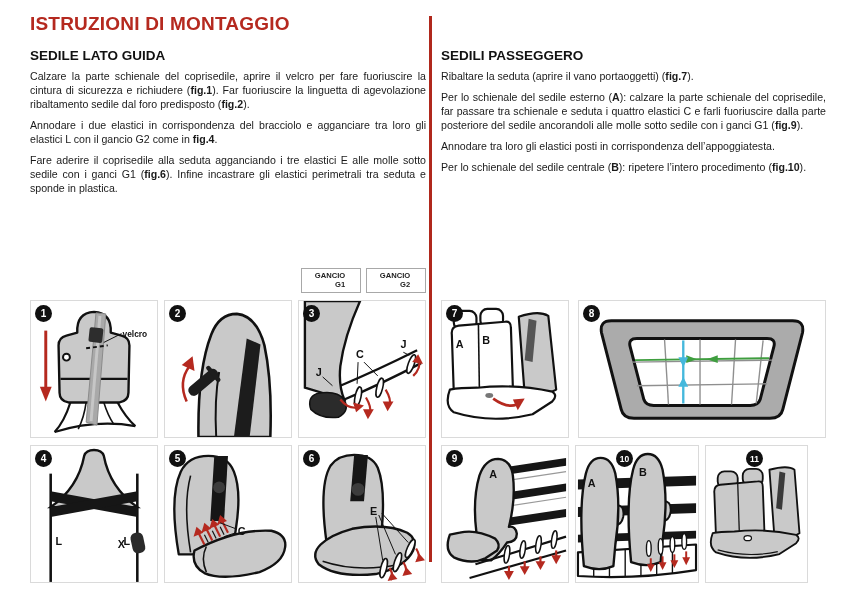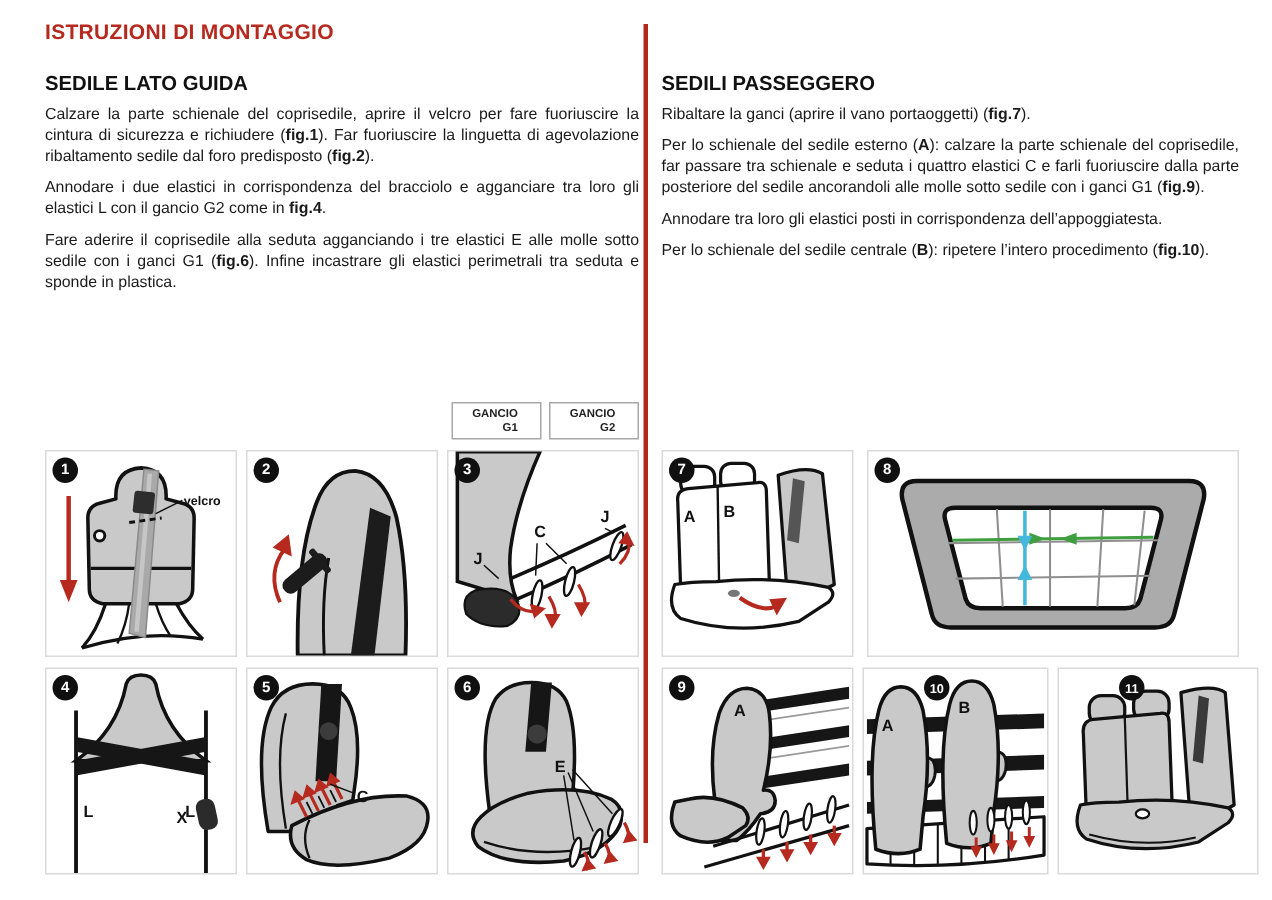--- a/index.html
+++ b/index.html
@@ -1,35 +1,35 @@
 <!DOCTYPE html>
 <html><head>
 <meta charset="utf-8">
 <style>
   html,body{margin:0;padding:0;background:#ffffff;}
   #page{position:relative;width:848px;height:600px;background:#fff;overflow:hidden;
         font-family:"Liberation Sans",sans-serif;color:#1a1a1a;}
-  .main-title{position:absolute;left:30px;top:13px;font-size:14px;font-weight:bold;color:#b5291f;letter-spacing:.2px;}
+  .main-title{position:absolute;left:30px;top:13px;font-size:19px;font-weight:bold;color:#b5291f;letter-spacing:.2px;}
   .divider{position:absolute;left:429px;top:16px;width:3px;height:546px;background:#b0281c;}
   .col{position:absolute;top:48px;}
   #col-left{left:30px;width:396px;}
   #col-right{left:441px;width:385px;}
   .col h2{font-size:13.5px;font-weight:bold;margin:0 0 7px 0;color:#111;}
   .col p{font-size:10.6px;line-height:1.32;text-align:justify;margin:0 0 7px 0;}
   .col p b{font-weight:bold;}
   .hooks-row{position:absolute;left:30px;top:268px;width:396px;display:flex;justify-content:flex-end;gap:5px;}
   .hook-box{width:60px;height:25px;border:1.3px solid #a8a8a8;background:#fff;display:flex;align-items:center;justify-content:center;gap:2px;padding:0 13px;box-sizing:border-box;}
   .hook-text{font-size:7.6px;font-weight:bold;line-height:1.15;text-align:right;color:#222;}
   .fig-row{position:absolute;display:flex;gap:6px;}
   #left-row-1{left:30px;top:300px;}
   #left-row-2{left:30px;top:445px;}
   #right-row-1{left:441px;top:300px;gap:9px;}
   #right-row-2{left:441px;top:445px;}
   .fig{position:relative;height:138px;background:#fff;border:1px solid #dadada;box-sizing:border-box;}
-  .w128{width:128px;} .w248{width:248px;} .w124{width:124px;} .w121{width:134px;text-align:center;}
+  .w128{width:128px;} .w248{width:248px;} .w124{width:124px;} .w121{width:103px;text-align:center;}
   .badge{position:absolute;top:4px;left:4px;width:17px;height:17px;border-radius:50%;background:#101010;color:#fff;
          font-size:10px;font-weight:bold;display:flex;align-items:center;justify-content:center;z-index:2;}
   .badge.sm{font-size:8.5px;margin-left:36px;}
   .fig svg{position:absolute;left:0;top:0;width:100%;height:100%;}
   .fig-label{font-family:"Liberation Sans",sans-serif;font-size:11px;font-weight:bold;fill:#111;}
   .fig-note{font-family:"Liberation Sans",sans-serif;font-size:8.5px;font-weight:bold;fill:#111;}
 </style>
 </head>
 <body>
 
@@ -62,21 +62,21 @@
         <span>G2</span>
       </div>
       <svg width="14" height="16" viewBox="0 0 14 16">
         <path d="M9.5,2 L11,2 L11,9 L13.5,13.5 L3,13.5 L9.5,9 Z" fill="#9a9a9a" stroke="#777" stroke-width="1"></path>
       </svg>
     </div>
   </div>
 
   <div class="col" id="col-right">
     <h2>SEDILI PASSEGGERO</h2>
-    <p><span>Ribaltare la ganci (aprire il vano portaoggetti) (</span><b>fig.7</b><span>).</span></p>
+    <p><span>Ribaltare la seduta (aprire il vano portaoggetti) (</span><b>fig.7</b><span>).</span></p>
     <p><span>Per lo schienale del sedile esterno (</span><b>A</b><span>): calzare la parte schienale del coprisedile, far passare tra schienale e seduta i quattro elastici C e farli fuoriuscire dalla parte posteriore del sedile ancorandoli alle molle sotto sedile con i ganci G1 (</span><b>fig.9</b><span>).</span></p>
     <p><span>Annodare tra loro gli elastici posti in corrispondenza dell’appoggiatesta.</span></p>
     <p><span>Per lo schienale del sedile centrale (</span><b>B</b><span>): ripetere l’intero procedimento (</span><b>fig.10</b><span>).</span></p>
   </div>
 
   <div class="fig-row" id="left-row-1">
 
     <div class="fig w128">
       <div class="badge">1</div>
       <svg viewBox="0 0 128 138">

